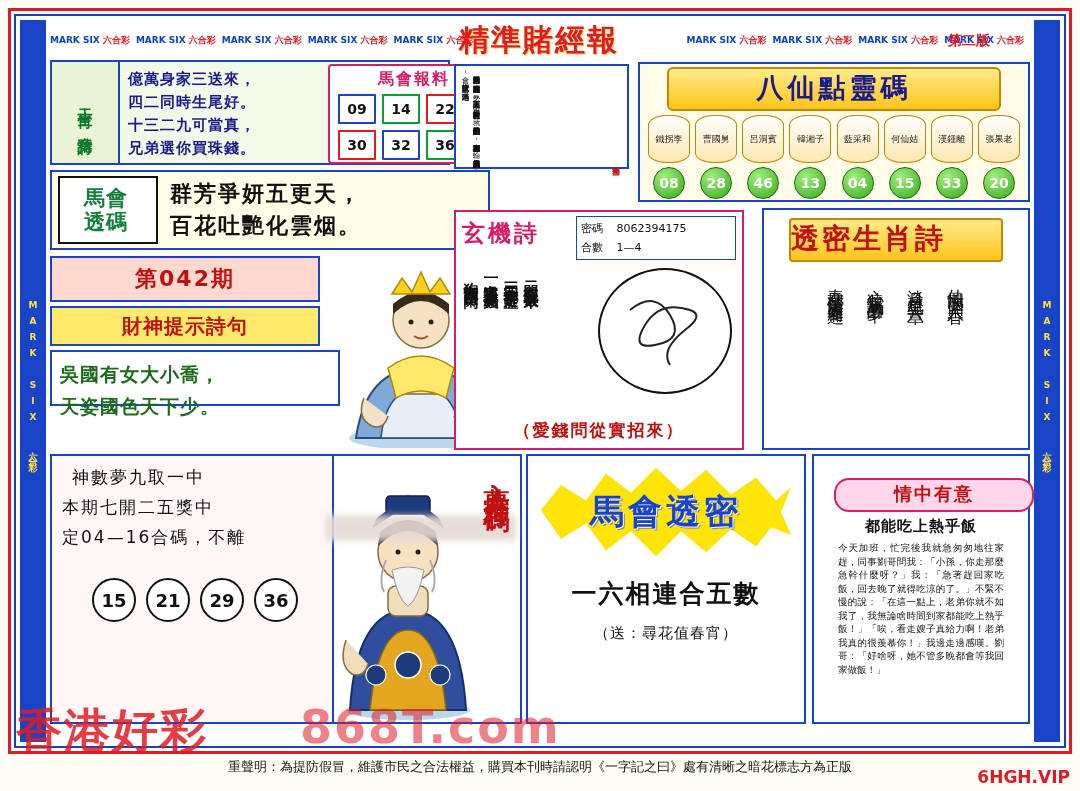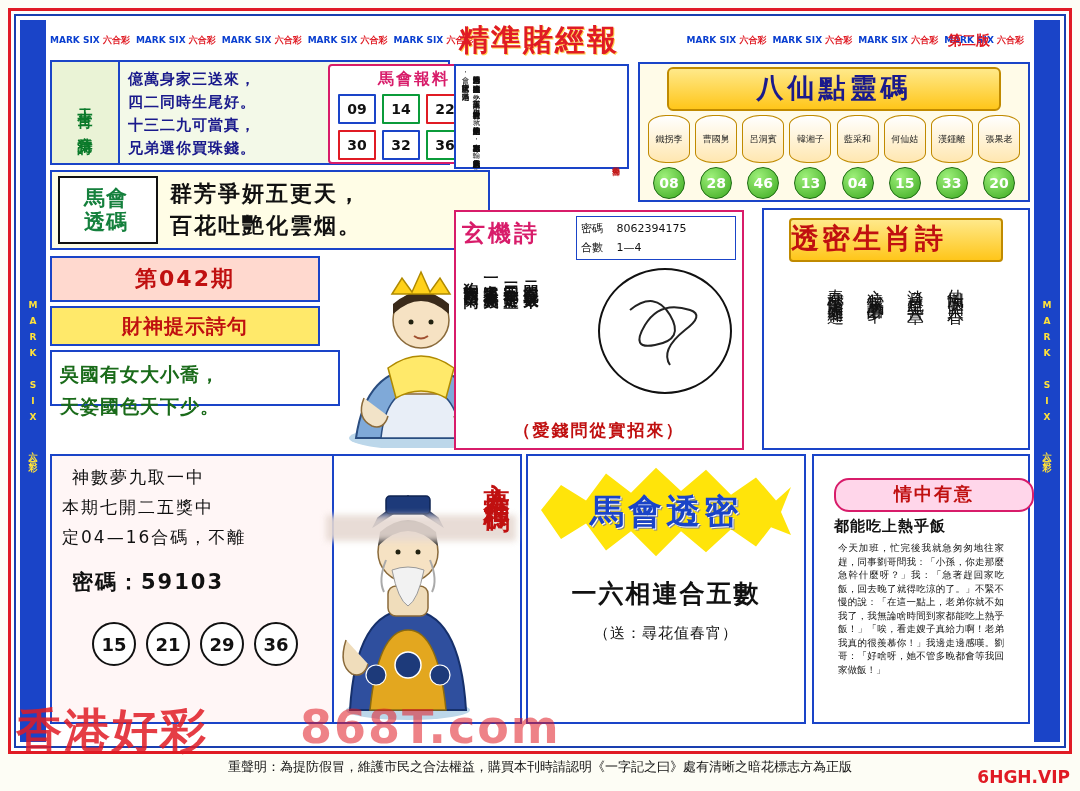--- a/index.html
+++ b/index.html
@@ -336,21 +336,21 @@
     border:2px solid #1a44c8;background:#fff;
     padding:20px;
   }
   .qing-head{
     margin:2px auto 0;width:196px;height:30px;
     background:#ffd6ea;border:2px solid #d81c6a;border-radius:15px;
     text-align:center;line-height:28px;
     font-size:18px;font-weight:bold;color:#c01010;letter-spacing:2px;
   }
   .qing-sub{
-    margin-top:5px;
+    text-align:center;margin-top:5px;
     font-size:15px;font-weight:bold;color:#111;letter-spacing:1px;
   }
   .qing-body{
     margin-top:5px;font-size:9.5px;color:#111;line-height:13.5px;
     text-align:justify;padding:0 4px;
   }
 
   
   .notice{
     position:absolute;left:50px;top:756px;width:980px;height:22px;
@@ -548,23 +548,20 @@
         <span>淡月疏星三六章</span>
         <span>心猿意馬醉夢中</span>
         <span>秦樓楚館處處通</span>
       </div>
     </div>
 
     <div class="box b-shenshu">
       <div class="shenshu-l1">神數夢九取一中</div>
       <div class="shenshu-l2">本期七開二五獎中</div>
       <div class="shenshu-l3">定04—16合碼，不離</div>
-      <div class="shenshu-code">
-        <span>密碼：</span><span>59103</span>
-      </div>
       <div class="shenshu-balls">
         <div class="sball">15</div>
         <div class="sball">21</div>
         <div class="sball">29</div>
         <div class="sball">36</div>
       </div>
     </div>
 
     <div class="box b-rumeng">
       <div class="rumeng-col">入夢應神碼</div>

